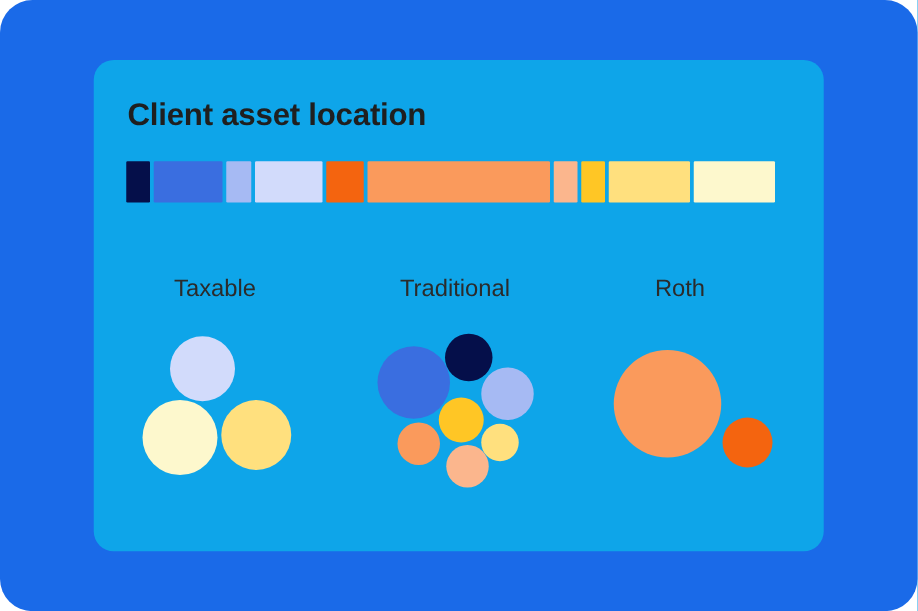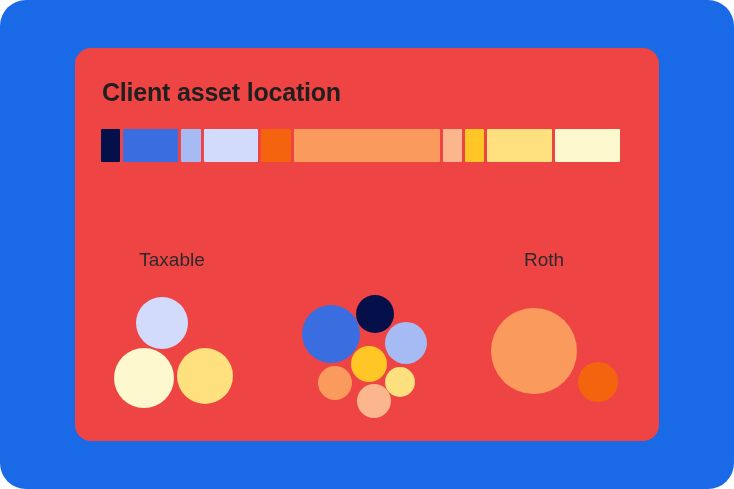--- a/index.html
+++ b/index.html
@@ -33,21 +33,21 @@
     box-sizing: border-box;
   }
 
   
   .card {
     position: absolute;
     left: 75px;
     top: 48px;
     width: 584px;
     height: 393px;
-    background: #ef4444;
+    background: #0ea5e9;
     border-radius: 16px;
     box-sizing: border-box;
   }
 
   .card-title {
     position: absolute;
     left: 27px;
     top: 30px;
     font-size: 25px;
     font-weight: bold;
@@ -72,21 +72,20 @@
     flex: 0 0 auto;
   }
 
   
   .groups {
     position: absolute;
     left: 0;
     top: 0;
     width: 640px;
     height: 393px;
-    margin-top: 28px;
   }
   .group-label {
     position: absolute;
     font-size: 19px;
     color: #2b2b2b;
     text-align: center;
     white-space: nowrap;
     transform: translateX(-50%);
   }
 
@@ -118,20 +117,21 @@
         <div class="bar-seg" style="width: 19px; background: rgb(255, 198, 37);"></div>
         <div class="bar-seg" style="width: 65px; background: rgb(255, 224, 126);"></div>
         <div class="bar-seg" style="width: 65px; background: rgb(253, 248, 205);"></div>
       </div>
 
     <div class="groups" id="bubble-layer">
         <div class="group-label" style="left: 97px; top: 173px;">Taxable</div>
         <div class="bubble" style="left: 61px; top: 221px; width: 52px; height: 52px; background: rgb(210, 219, 251);"></div>
         <div class="bubble" style="left: 39px; top: 272px; width: 60px; height: 60px; background: rgb(253, 248, 205);"></div>
         <div class="bubble" style="left: 102px; top: 272px; width: 56px; height: 56px; background: rgb(255, 224, 126);"></div>
+        <div class="group-label" style="left: 289px; top: 173px;">Traditional</div>
         <div class="bubble" style="left: 227px; top: 229px; width: 58px; height: 58px; background: rgb(58, 110, 224);"></div>
         <div class="bubble" style="left: 281px; top: 219px; width: 38px; height: 38px; background: rgb(5, 15, 74);"></div>
         <div class="bubble" style="left: 310px; top: 246px; width: 42px; height: 42px; background: rgb(166, 186, 243);"></div>
         <div class="bubble" style="left: 276px; top: 270px; width: 36px; height: 36px; background: rgb(255, 198, 37);"></div>
         <div class="bubble" style="left: 243px; top: 290px; width: 34px; height: 34px; background: rgb(250, 154, 92);"></div>
         <div class="bubble" style="left: 310px; top: 291px; width: 30px; height: 30px; background: rgb(255, 224, 126);"></div>
         <div class="bubble" style="left: 282px; top: 308px; width: 34px; height: 34px; background: rgb(251, 182, 141);"></div>
         <div class="group-label" style="left: 469px; top: 173px;">Roth</div>
         <div class="bubble" style="left: 416px; top: 232px; width: 86px; height: 86px; background: rgb(250, 154, 92);"></div>
         <div class="bubble" style="left: 503px; top: 286px; width: 40px; height: 40px; background: rgb(244, 100, 15);"></div>

